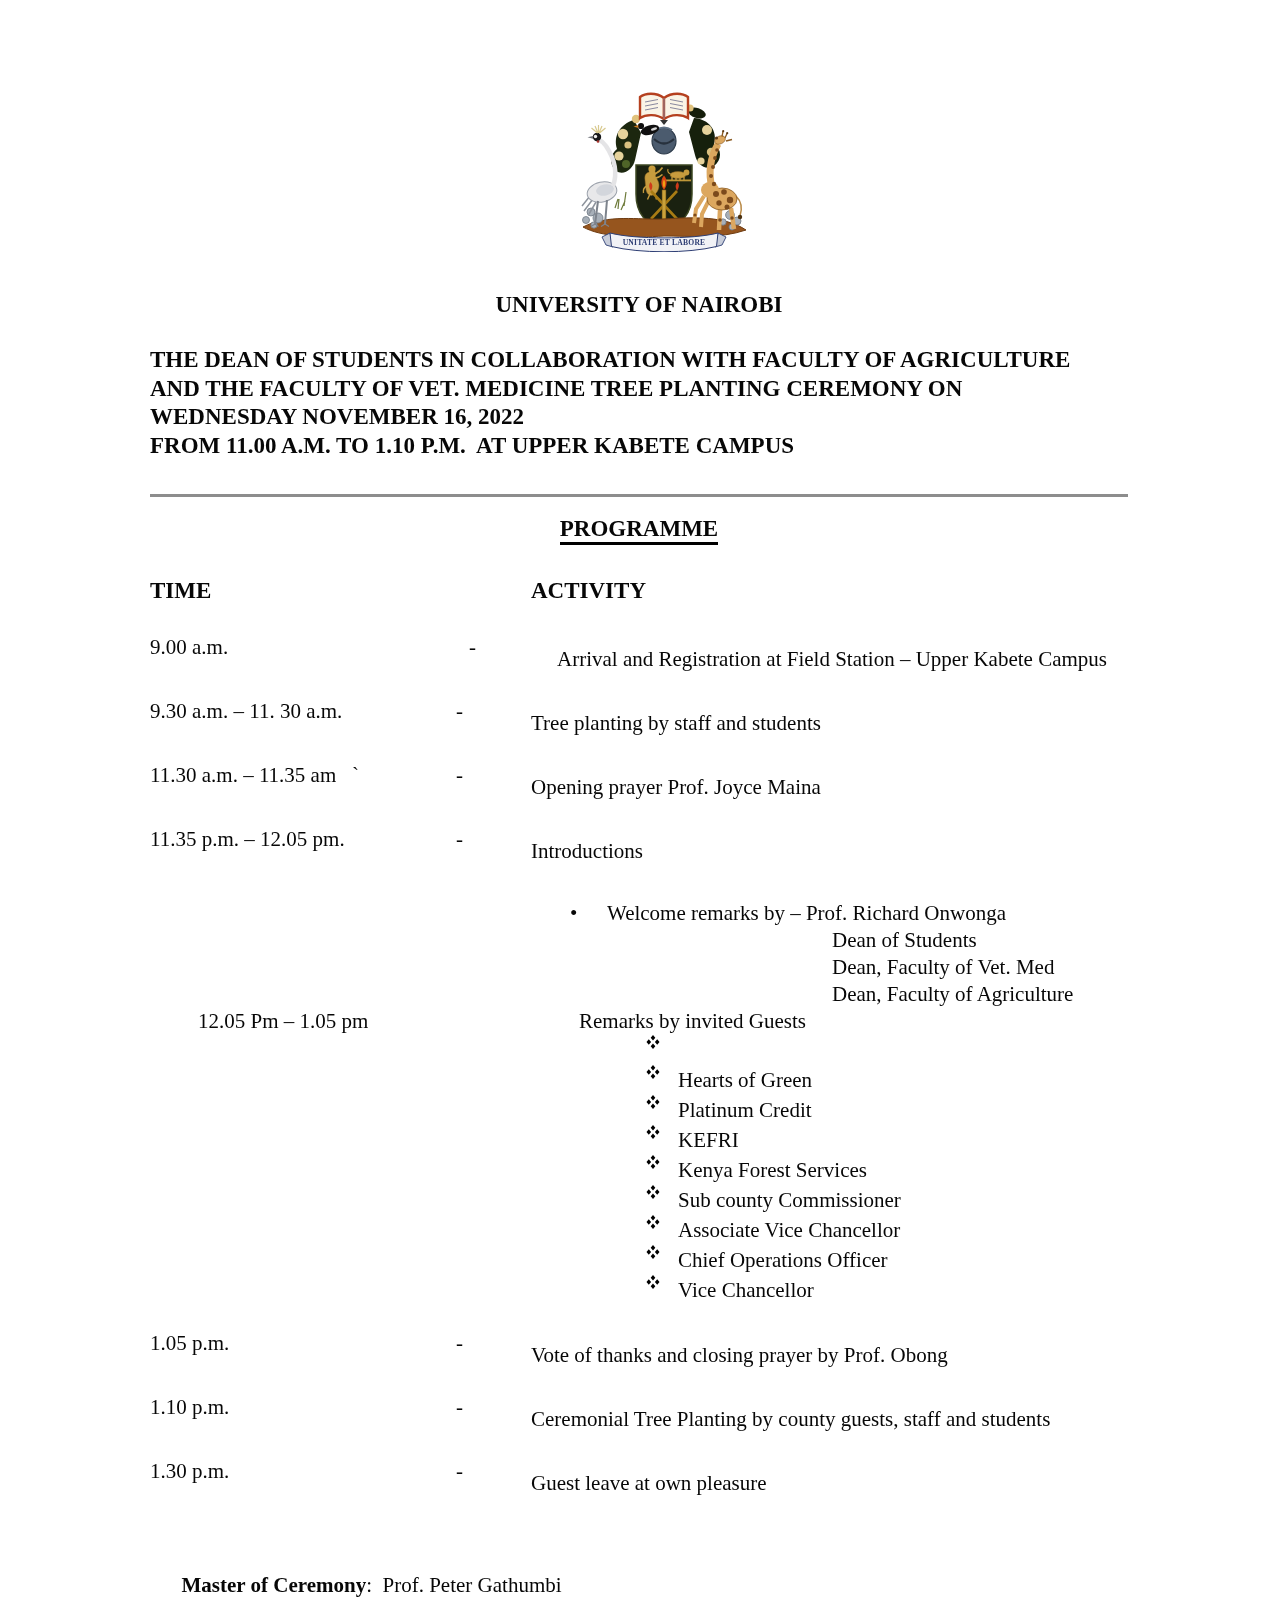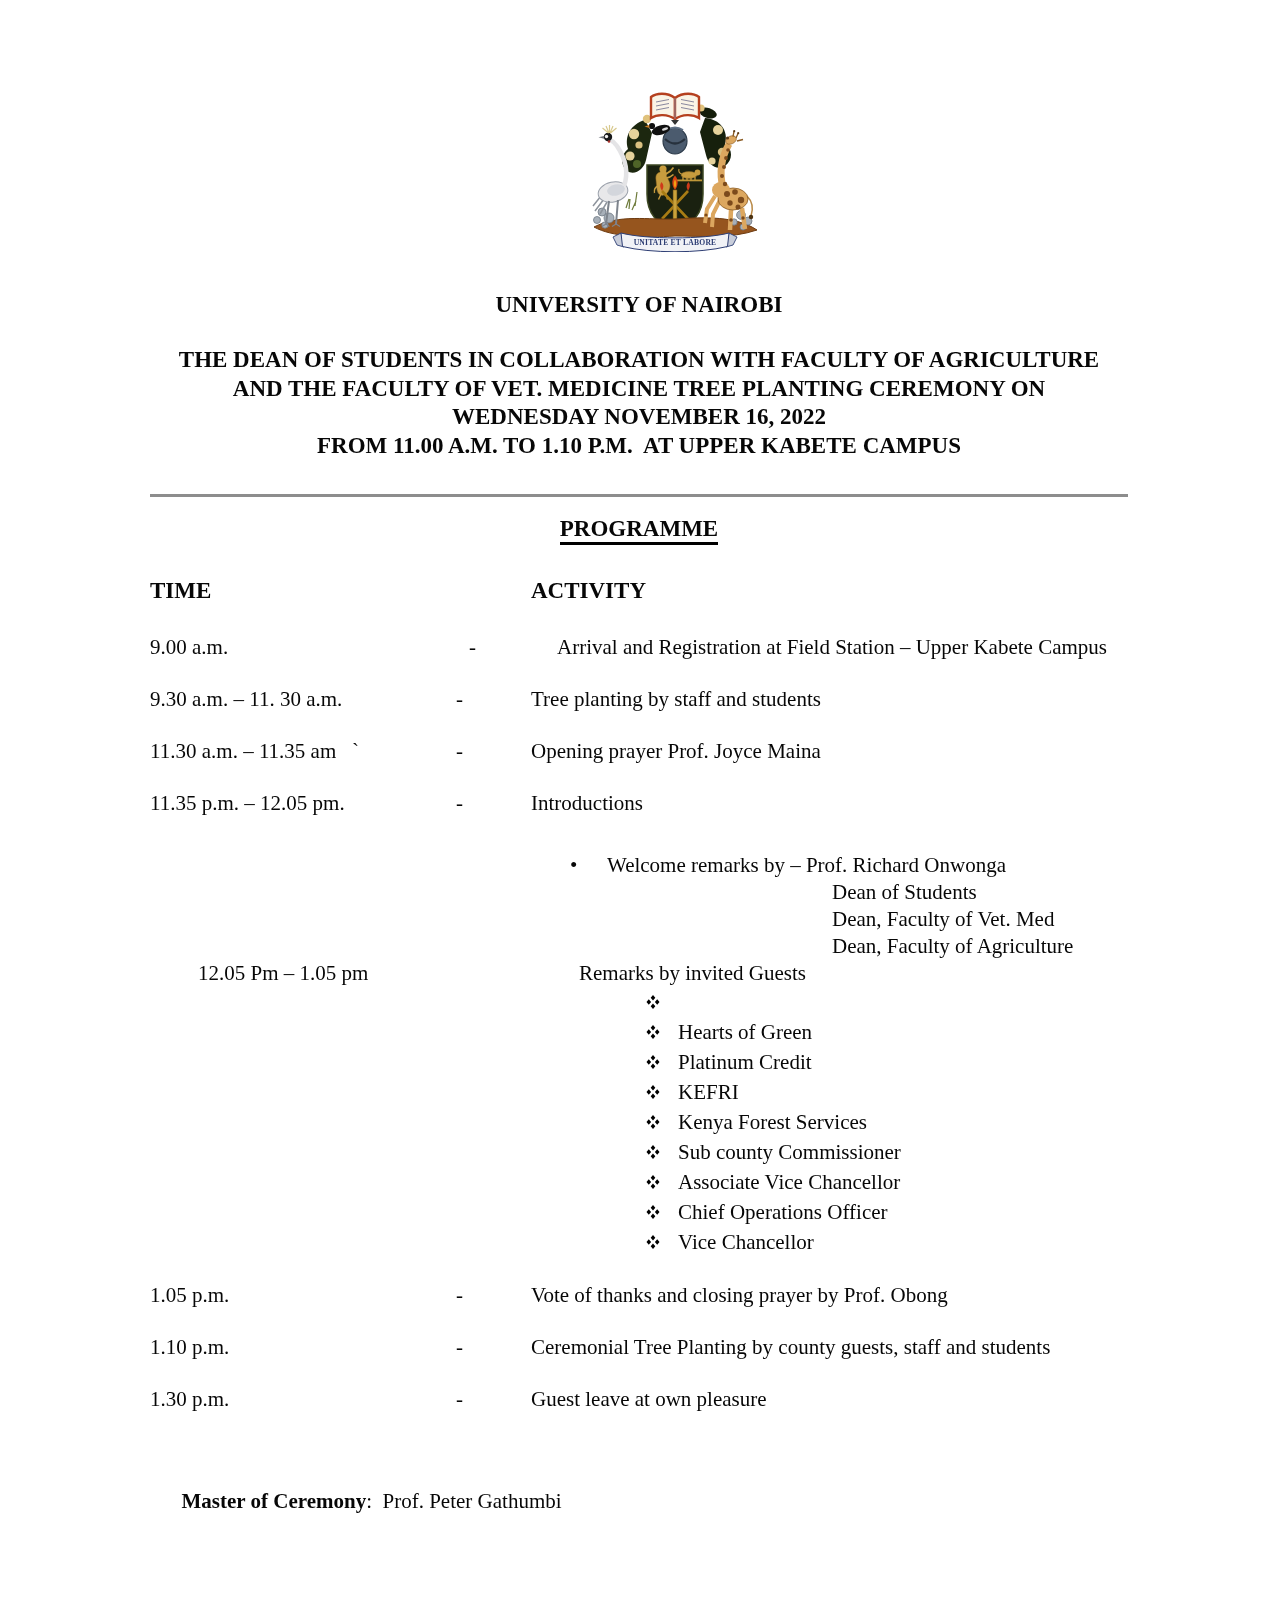--- a/index.html
+++ b/index.html
@@ -9,60 +9,60 @@
     width: 1275px;
     height: 1613px;
     margin: 0 auto;
     background: #ffffff;
     overflow: hidden;
     font-family: "Liberation Serif", "DejaVu Serif", serif;
     color: #070707;
   }
   .content { padding: 0 147px 0 150px; }
 
-  .crest-wrap { width: 188px; height: 164px; margin: 88px auto 0; position: relative; left: 36px; }
+  .crest-wrap { width: 188px; height: 164px; margin: 88px auto 0; position: relative; left: 25px; }
   .crest-wrap svg { display: block; }
 
   .uni-name {
     margin-top: 39px; text-align: center;
     font-weight: bold; font-size: 23px; line-height: 28px;
     white-space: pre;
   }
   .title-block { margin-top: 27px; }
   .title-line {
-    text-align: center; font-weight: bold;
+    font-weight: bold;
     font-size: 23px; line-height: 28.5px; white-space: pre;
   }
   .rule { margin: 34px 0 0 0; border: none; height: 3px; background: #8d8d8d; }
 
   .prog-heading { margin-top: 18px; text-align: center; font-size: 23px; font-weight: bold; line-height: 28px; }
   .prog-heading span { border-bottom: 3px solid #000; padding-bottom: 1px; }
 
   .cols { display: flex; margin-top: 34px; font-weight: bold; font-size: 23px; line-height: 28px; }
   .col-time { width: 306px; flex: none; }
   .col-dash { width: 75px; flex: none; }
 
   .row { display: flex; font-size: 21px; line-height: 26px; margin-top: 26px; }
   .row.first { margin-top: 29px; gap: 13px; }
   .row.after-list { margin-top: 25px; }
   .row .time { width: 306px; flex: none; white-space: pre; }
   .row .dash { width: 75px; flex: none; white-space: pre; }
-  .row .activity { flex: 1; white-space: pre; }
+  .row .activity { flex: 1; white-space: pre; margin-top: 12px; }
 
   .welcome { display: flex; margin-top: 36px; font-size: 21px; line-height: 27px; }
   .welcome .bullet { width: 37px; flex: none; padding-left: 420px; box-sizing: content-box; }
   .welcome .wtext { white-space: pre; }
   .cont-line { padding-left: 682px; font-size: 21px; line-height: 27px; white-space: pre; }
 
   .guests-row { display: flex; font-size: 21px; line-height: 27px; }
   .guests-row .time { width: 306px; flex: none; white-space: pre; margin-left: 48px; }
   .guests-row .dash { width: 75px; flex: none; }
   .guests-row .activity { flex: 1; white-space: pre; }
 
-  .guest-item { display: flex; align-items: center; padding-left: 496px; font-size: 21px; line-height: 30px; height: 30px; }
+  .guest-item { display: flex; align-items: flex-start; padding-left: 496px; font-size: 21px; line-height: 30px; height: 30px; }
   .guest-item .dicon { width: 32px; flex: none; display: flex; align-items: center; }
   .guest-item .gtext { white-space: pre; }
 
   .mc-line { margin-top: 50px; font-size: 21px; line-height: 26px; white-space: pre; }
   .mc-line .mc-label { font-weight: bold; }
 </style>
 </head>
 <body>
 
 <div class="page">

